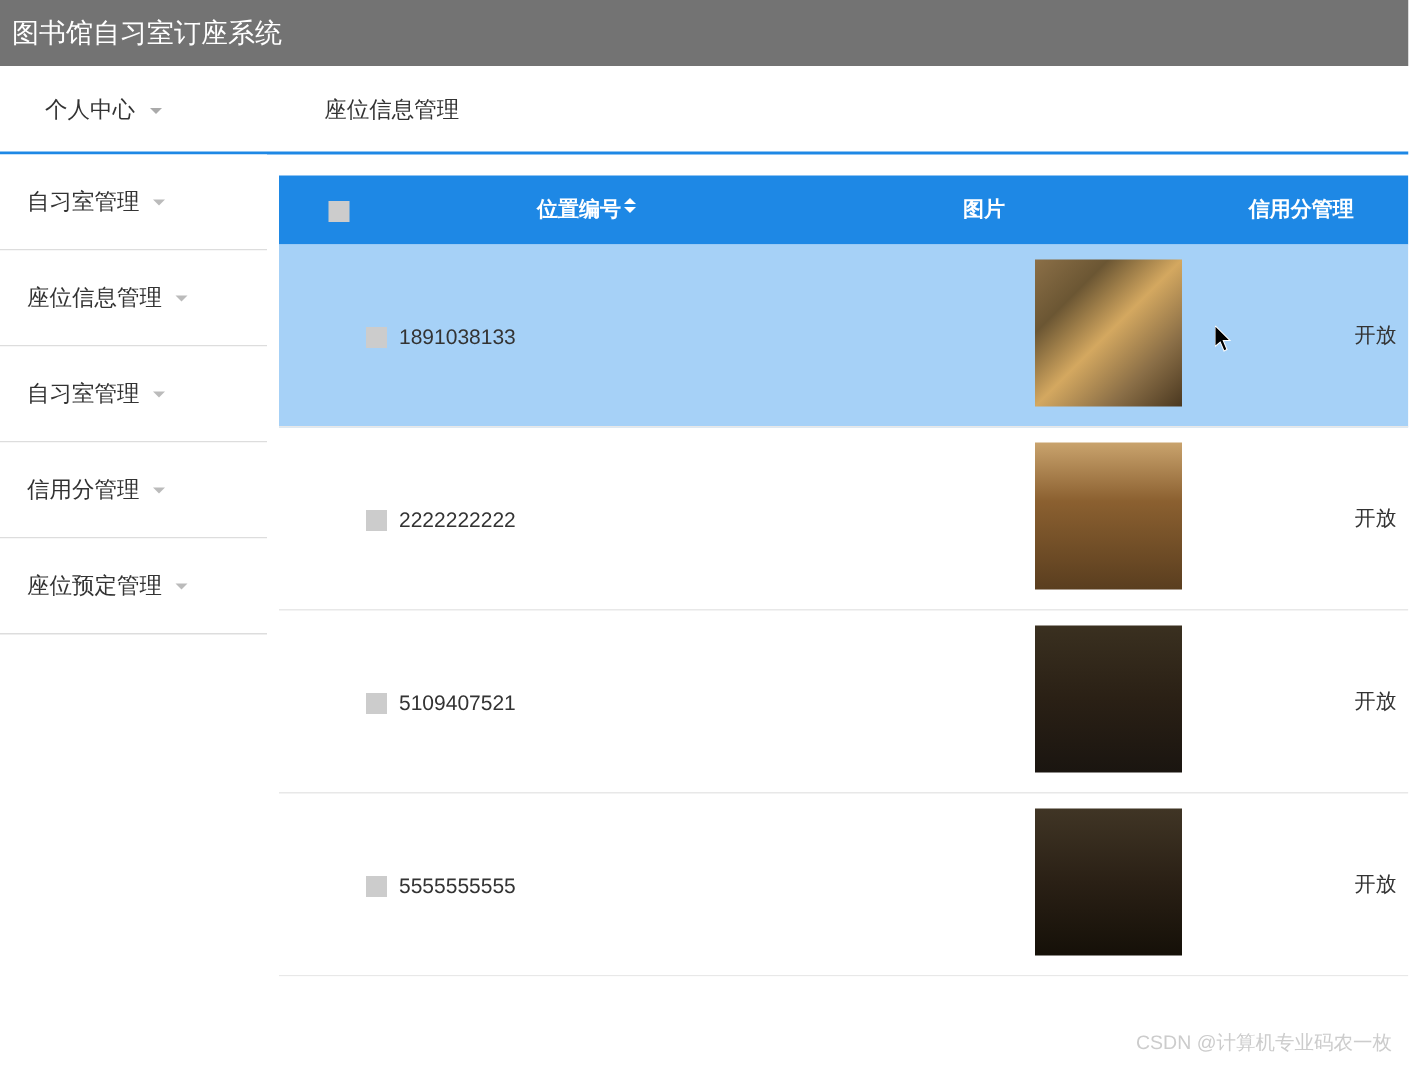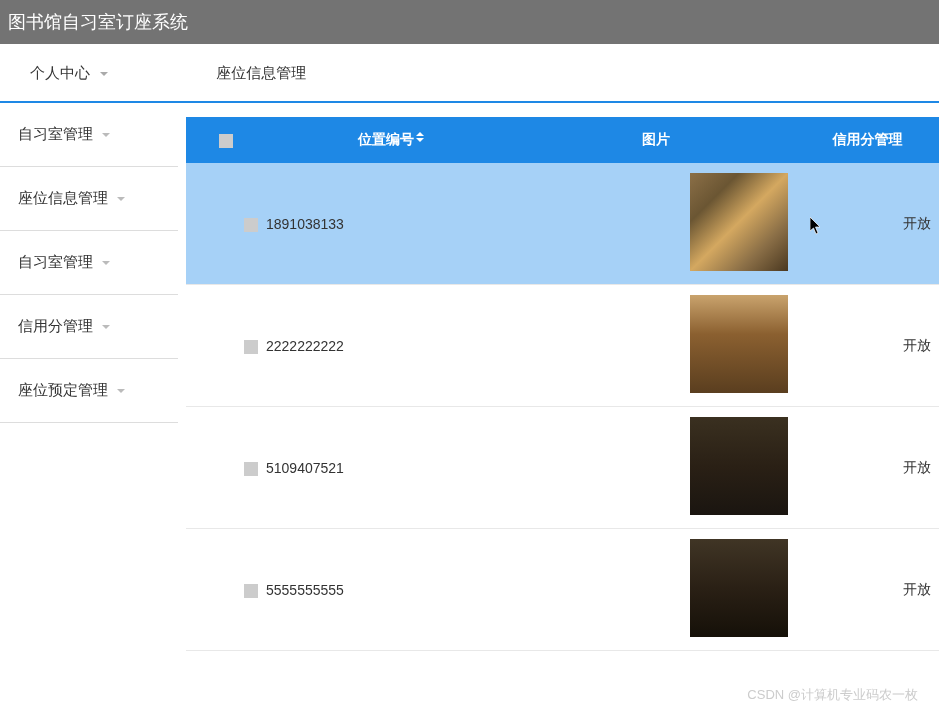--- a/index.html
+++ b/index.html
@@ -32,21 +32,21 @@
     .img-placeholder { width: 98px; height: 98px; display: inline-block; background: linear-gradient(135deg, #8b6f47 0%, #6b5633 25%, #d4a860 50%, #8b6f47 75%, #4a3820 100%); position: relative; overflow: hidden; }
     .img-placeholder.v2 { background: linear-gradient(180deg, #c9a36d 0%, #8b6030 40%, #5a3e1f 100%); }
     .img-placeholder.v3 { background: linear-gradient(180deg, #e0d5c0 0%, #b59970 30%, #6b5030 100%); }
     .img-placeholder.v4 { background: linear-gradient(180deg, #3a3020 0%, #2a2015 50%, #1a1510 100%); }
     .img-placeholder.v5 { background: linear-gradient(180deg, #403525 0%, #2a2015 50%, #151008 100%); }
     
     .sort-icon { display: inline-block; width: 8px; position: relative; margin-left: 2px; vertical-align: middle; }
     .sort-icon::before { content: ""; position: absolute; top: -8px; left: 0; border-bottom: 4px solid #fff; border-left: 4px solid transparent; border-right: 4px solid transparent; }
     .sort-icon::after { content: ""; position: absolute; top: -2px; left: 0; border-top: 4px solid #fff; border-left: 4px solid transparent; border-right: 4px solid transparent; }
     
-    .watermark { position: fixed; bottom: 20px; right: 21px; color: #ccc; font-size: 13px; pointer-events: none; }
+    .watermark { position: fixed; bottom: 20px; right: 11px; color: #ccc; font-size: 13px; pointer-events: none; }
     
     .cursor { position: absolute; width: 12px; height: 18px; pointer-events: none; }
     .cursor svg { width: 100%; height: 100%; }
   </style>
 </head>
 <body>
 
 <div class="header">
   <span>图书馆自习室订座系统</span>
 </div>

